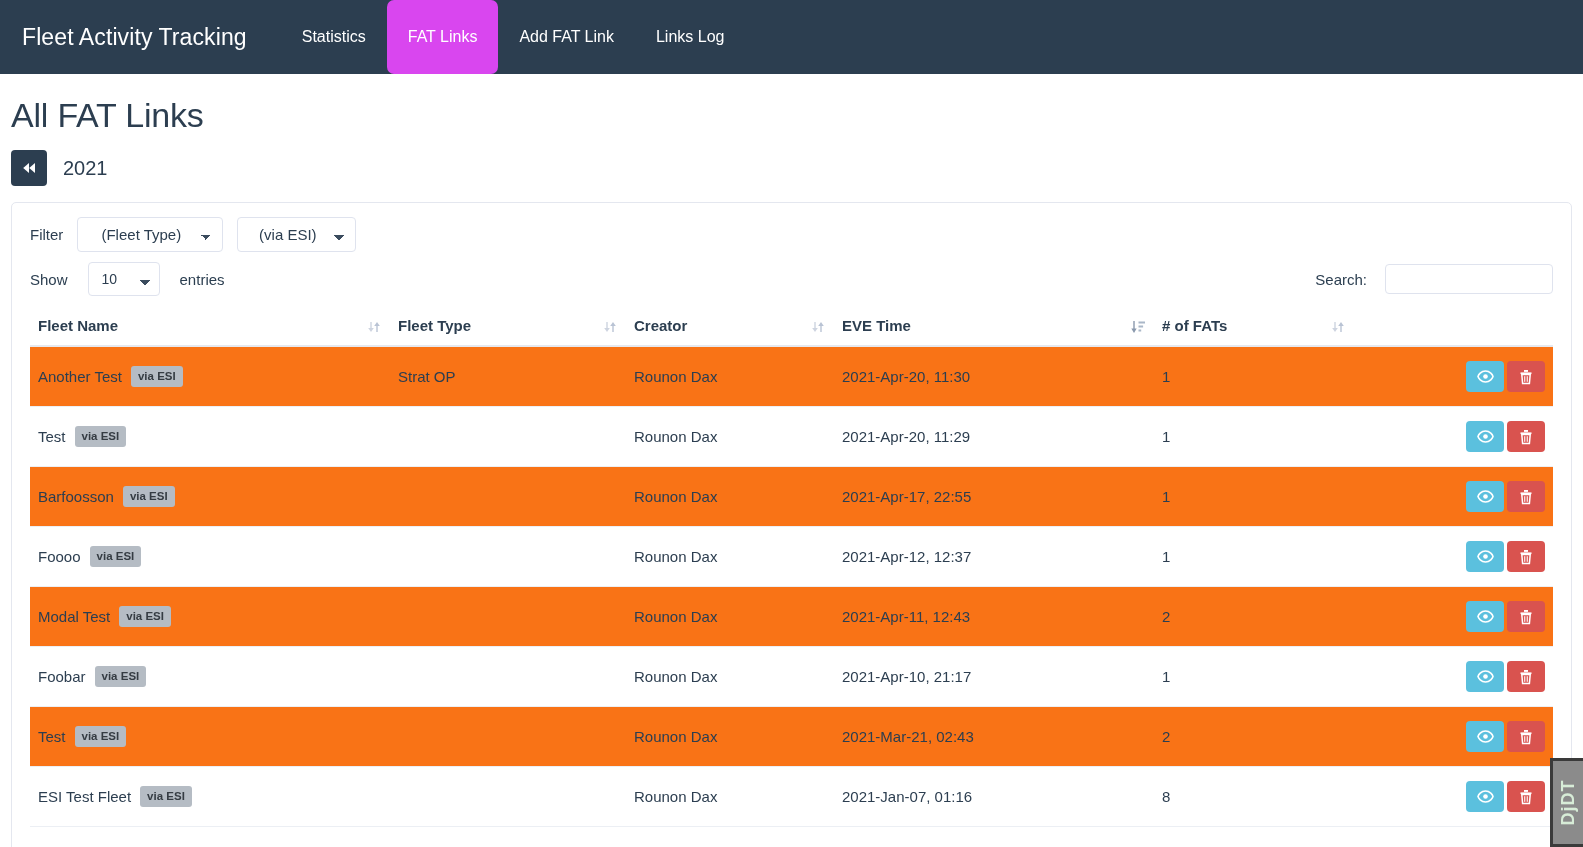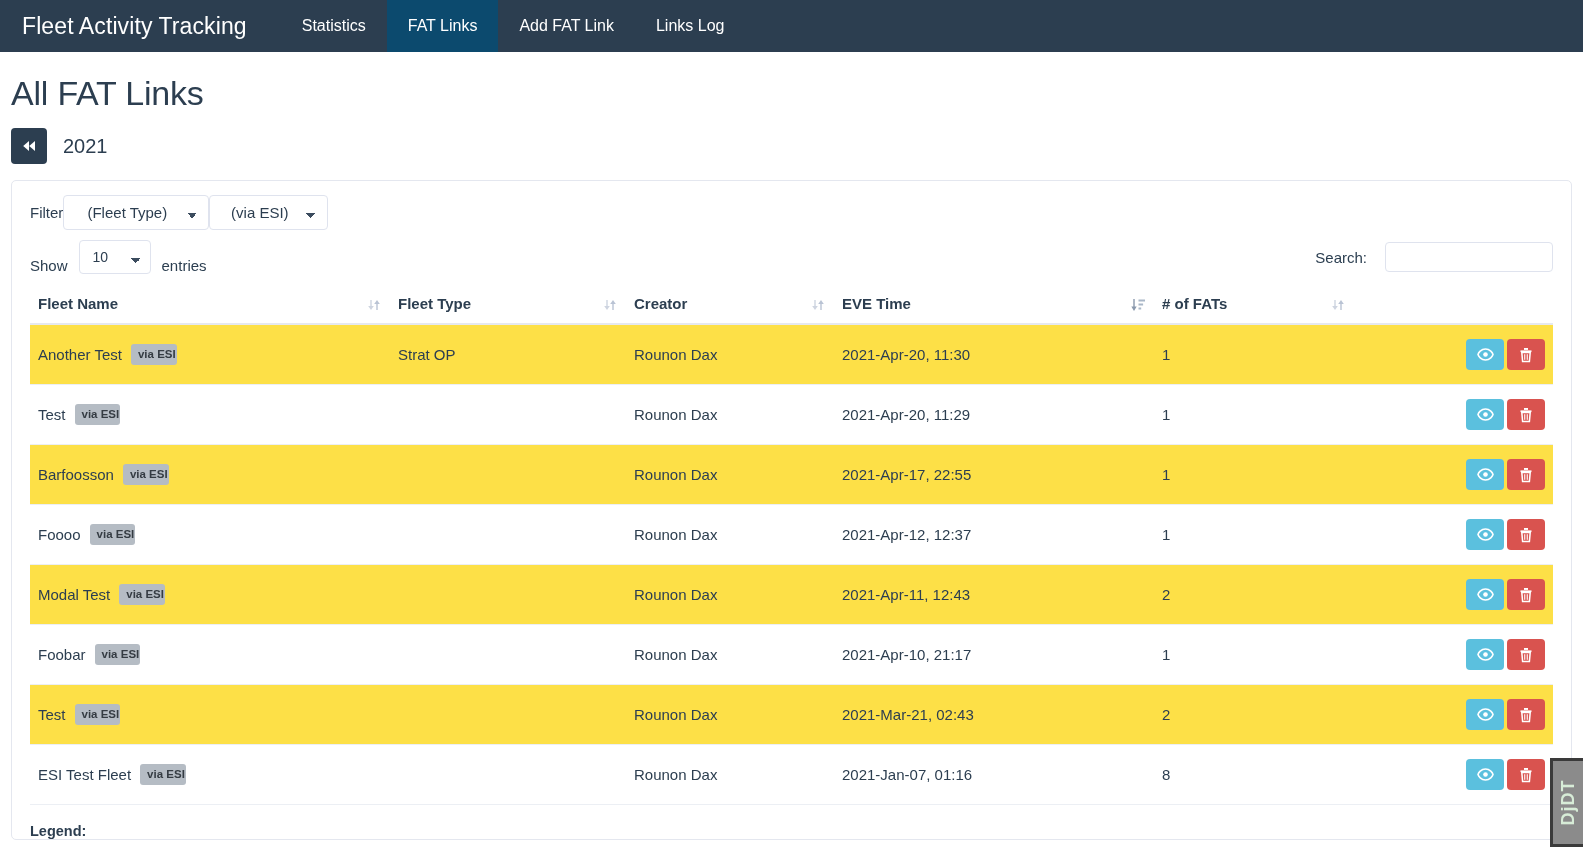--- a/index.html
+++ b/index.html
@@ -7,21 +7,21 @@
     margin: 0; padding: 0;
     width: 1583px; height: 847px;
     background: #ffffff;
     font-family: "Liberation Sans", sans-serif;
     color: #2b3e50;
     overflow: hidden;
   }
 
   
   .navbar {
-    height: 52px;
+    height: 74px;
     background: #2c3e50;
     display: flex;
     align-items: stretch;
     padding-left: 22px;
   }
   .navbar-brand {
     display: flex; align-items: center;
     color: #ffffff;
     font-size: 23px;
     font-weight: 400;
@@ -31,21 +31,21 @@
     text-decoration: none;
   }
   .nav-item {
     display: flex; align-items: center;
     padding: 0 21px;
     color: #ffffff;
     font-size: 16px;
     text-decoration: none;
     white-space: nowrap;
   }
-  .nav-item.active { background: #0c4a6e; }
+  .nav-item.active { background: #d946ef; border-radius: 7px; }
 
   
   .page-wrap { padding: 0 11px; }
   .page-title {
     font-size: 34px;
     font-weight: 400;
     color: #2c3e50;
     margin: 22px 0 0 0;
     letter-spacing: -.2px;
   }
@@ -74,20 +74,21 @@
     border-radius: 5px;
     background: #fff;
     padding: 14px 18px 10px 18px;
     position: relative;
     height: 660px;
   }
 
   
   .filter-row {
     display: flex; align-items: center;
+    gap: 14px;
     margin-bottom: 10px;
   }
   .filter-label { font-size: 15px; color: #2c3e50; }
   select.form-select {
     appearance: none;
     -webkit-appearance: none;
     border: 1px solid #dfe3ee;
     border-radius: 4px;
     background: #fff;
     color: #2c3e50;
@@ -104,21 +105,21 @@
   }
   #filter-fleet-type { width: 146px; text-align: center; }
   #filter-via-esi    { width: 119px; text-align: center; }
 
   
   .toolbar-row {
     display: flex; align-items: center;
     justify-content: space-between;
     margin-bottom: 12px;
   }
-  .show-group { display: flex; align-items: flex-end; gap: 11px; font-size: 15px; }
+  .show-group { display: flex; align-items: center; gap: 20px; font-size: 15px; }
   #entries-select {
     width: 72px;
     padding: 8px 26px 8px 13px;
     font-size: 14px;
     background-position: calc(100% - 14px) 17px, calc(100% - 9px) 17px;
   }
   .search-group { display: flex; align-items: center; gap: 18px; font-size: 15px; }
   .search-input {
     width: 168px; height: 30px;
     border: 1px solid #dfe3ee;
@@ -143,21 +144,21 @@
     cursor: pointer;
     white-space: nowrap;
   }
   table.fat-table td {
     font-size: 15px;
     color: #2c3e50;
     padding: 14px 8px;
     border-bottom: 1px solid #eceff4;
     vertical-align: middle;
   }
-  tbody tr.odd { background: #fde047; }
+  tbody tr.odd { background: #f97316; }
   tbody tr.even { background: #ffffff; }
 
   .col-name    { width: 360px; }
   .col-type    { width: 236px; }
   .col-creator { width: 208px; }
   .col-time    { width: 320px; }
   .col-fats    { width: 200px; }
   .col-actions { width: auto; }
 
   .sort-icon {
@@ -168,21 +169,21 @@
     width: 16px; height: 16px;
     display: inline-block;
   }
 
   .fleet-cell { display: flex; align-items: center; gap: 9px; }
   .badge {
     display: inline-block;
     font-size: 11.5px;
     font-weight: bold;
     line-height: 1;
-    padding: 5px 1px 5px 7px;
+    padding: 5px 7px 5px 7px;
     border-radius: 3px;
   }
   .badge-secondary { background: #b5bcc4; color: #353c43; }
 
   .actions-cell { text-align: right; white-space: nowrap; padding-right: 10px; }
   .btn-act {
     display: inline-flex; align-items: center; justify-content: center;
     width: 38px; height: 31px;
     border: none; border-radius: 4px;
     cursor: pointer;

